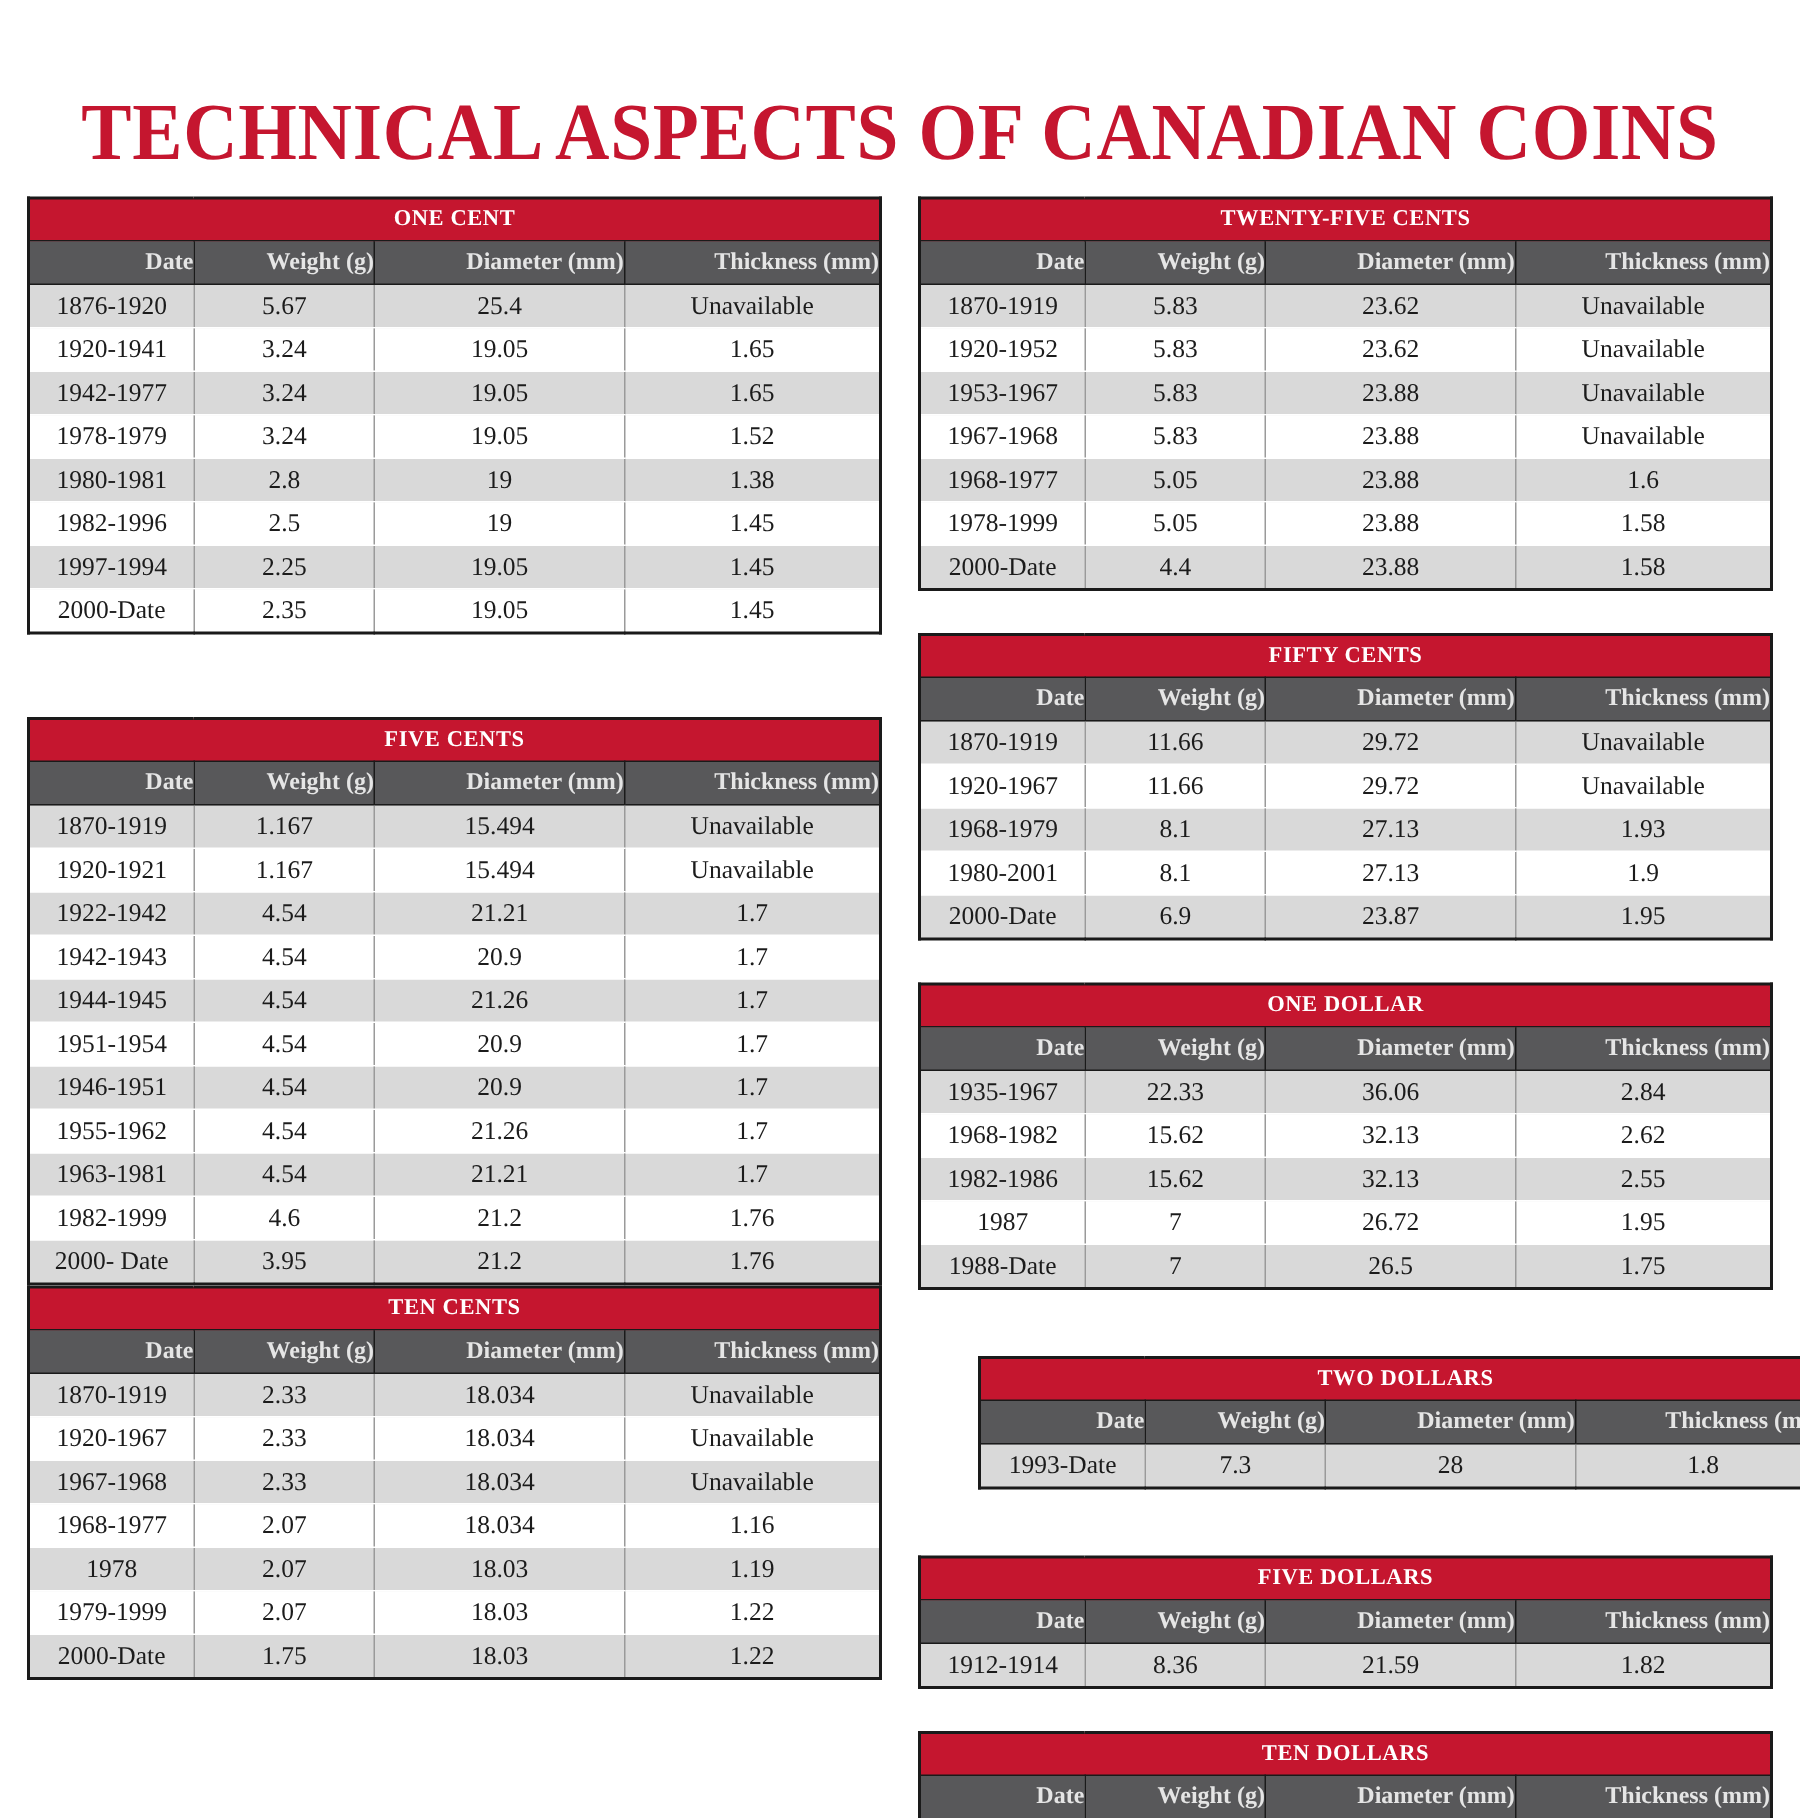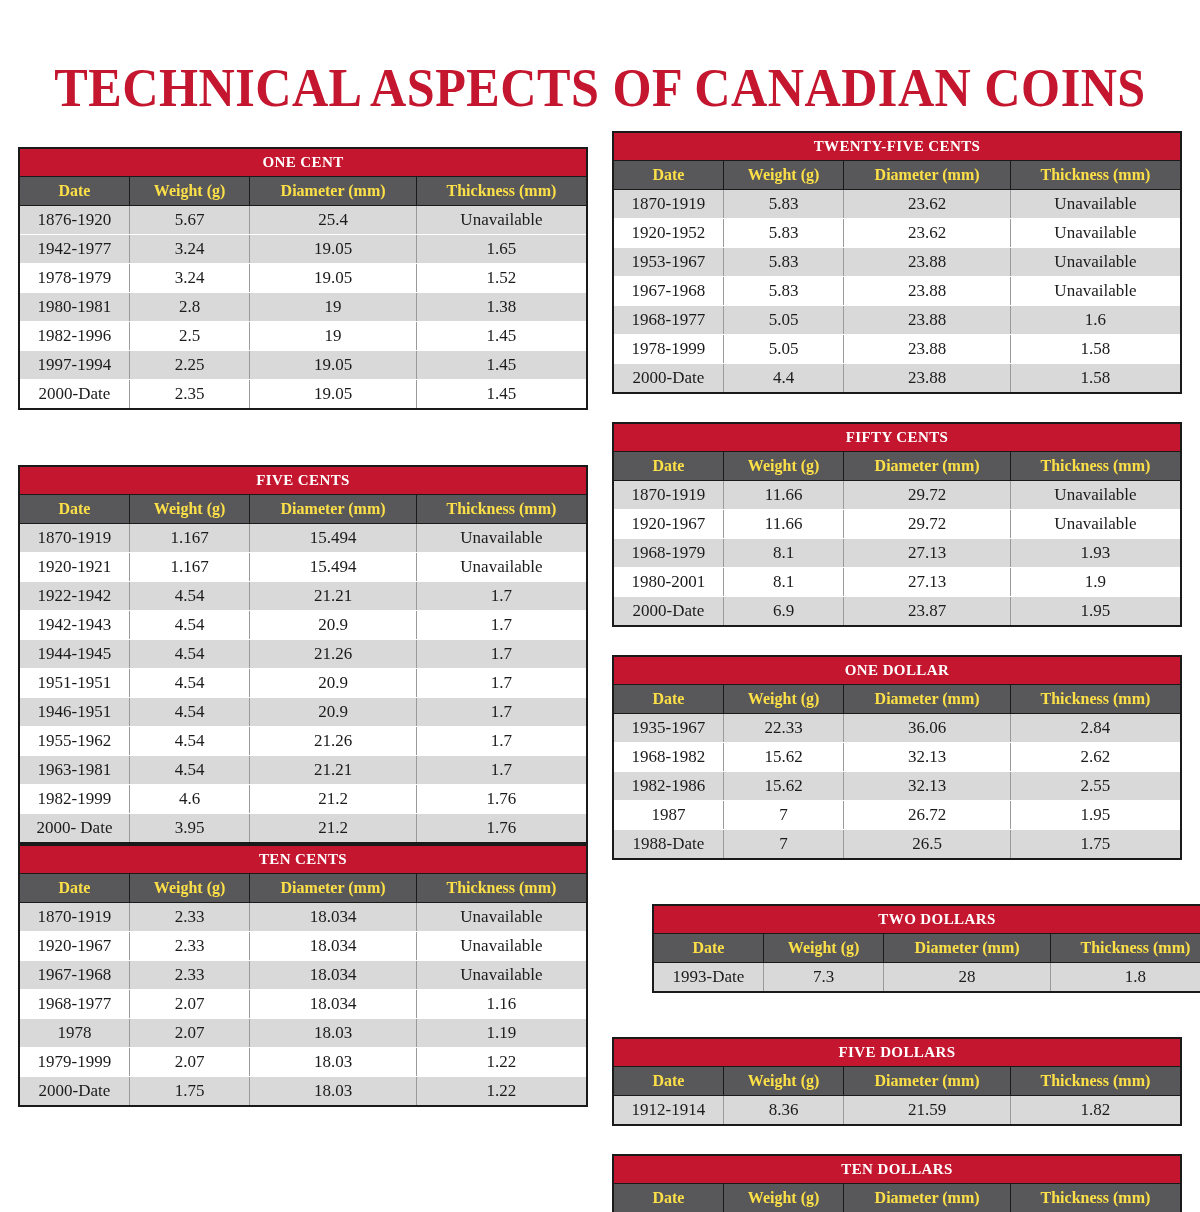--- a/index.html
+++ b/index.html
@@ -37,21 +37,21 @@
   .columns {
     position: absolute;
     left: 0;
     top: 131px;
     width: 1200px;
   }
   .col {
     position: absolute;
     width: 570px;
   }
-  .col-left  { left: 18px;  top: 16px; }
+  .col-left  { left: 18px;  top: 0; }
   .col-right { left: 612px; top: 0; }
 
   
   .coin-table {
     width: 570px;
     border: 2px solid #1a1a1a;
     border-collapse: collapse;
     background: #ffffff;
     box-sizing: border-box;
     margin-bottom: 0;
@@ -75,28 +75,28 @@
     height: 27px;
     line-height: 27px;
     padding: 0;
     text-align: center;
     border: none;
     border-bottom: 1px solid #1a1a1a;
   }
 
   .head-row th {
     background: #58585a;
-    color: #fde047;
+    color: #e5e5e5;
     font-family: "Liberation Serif", "DejaVu Serif", serif;
     font-weight: bold;
     font-size: 16px;
     height: 28px;
     line-height: 28px;
     padding: 0;
-    text-align: center;
+    text-align: right;
     border-right: 1px solid #1a1a1a;
     border-bottom: 1px solid #1a1a1a;
   }
   .head-row th:last-child { border-right: none; }
 
   tbody tr td {
     font-family: "Liberation Serif", "DejaVu Serif", serif;
     font-size: 17px;
     color: #1b1b1b;
     height: 28px;
@@ -140,20 +140,26 @@
               <th>Thickness (mm)</th>
             </tr>
           </thead>
           <tbody>
             <tr class="shade">
               <td>1876-1920</td>
               <td>5.67</td>
               <td>25.4</td>
               <td>Unavailable</td>
             </tr>
+            <tr>
+              <td>1920-1941</td>
+              <td>3.24</td>
+              <td>19.05</td>
+              <td>1.65</td>
+            </tr>
             <tr class="shade">
               <td>1942-1977</td>
               <td>3.24</td>
               <td>19.05</td>
               <td>1.65</td>
             </tr>
             <tr>
               <td>1978-1979</td>
               <td>3.24</td>
               <td>19.05</td>
@@ -230,21 +236,21 @@
               <td>20.9</td>
               <td>1.7</td>
             </tr>
             <tr class="shade">
               <td>1944-1945</td>
               <td>4.54</td>
               <td>21.26</td>
               <td>1.7</td>
             </tr>
             <tr>
-              <td>1951-1951</td>
+              <td>1951-1954</td>
               <td>4.54</td>
               <td>20.9</td>
               <td>1.7</td>
             </tr>
             <tr class="shade">
               <td>1946-1951</td>
               <td>4.54</td>
               <td>20.9</td>
               <td>1.7</td>
             </tr>

